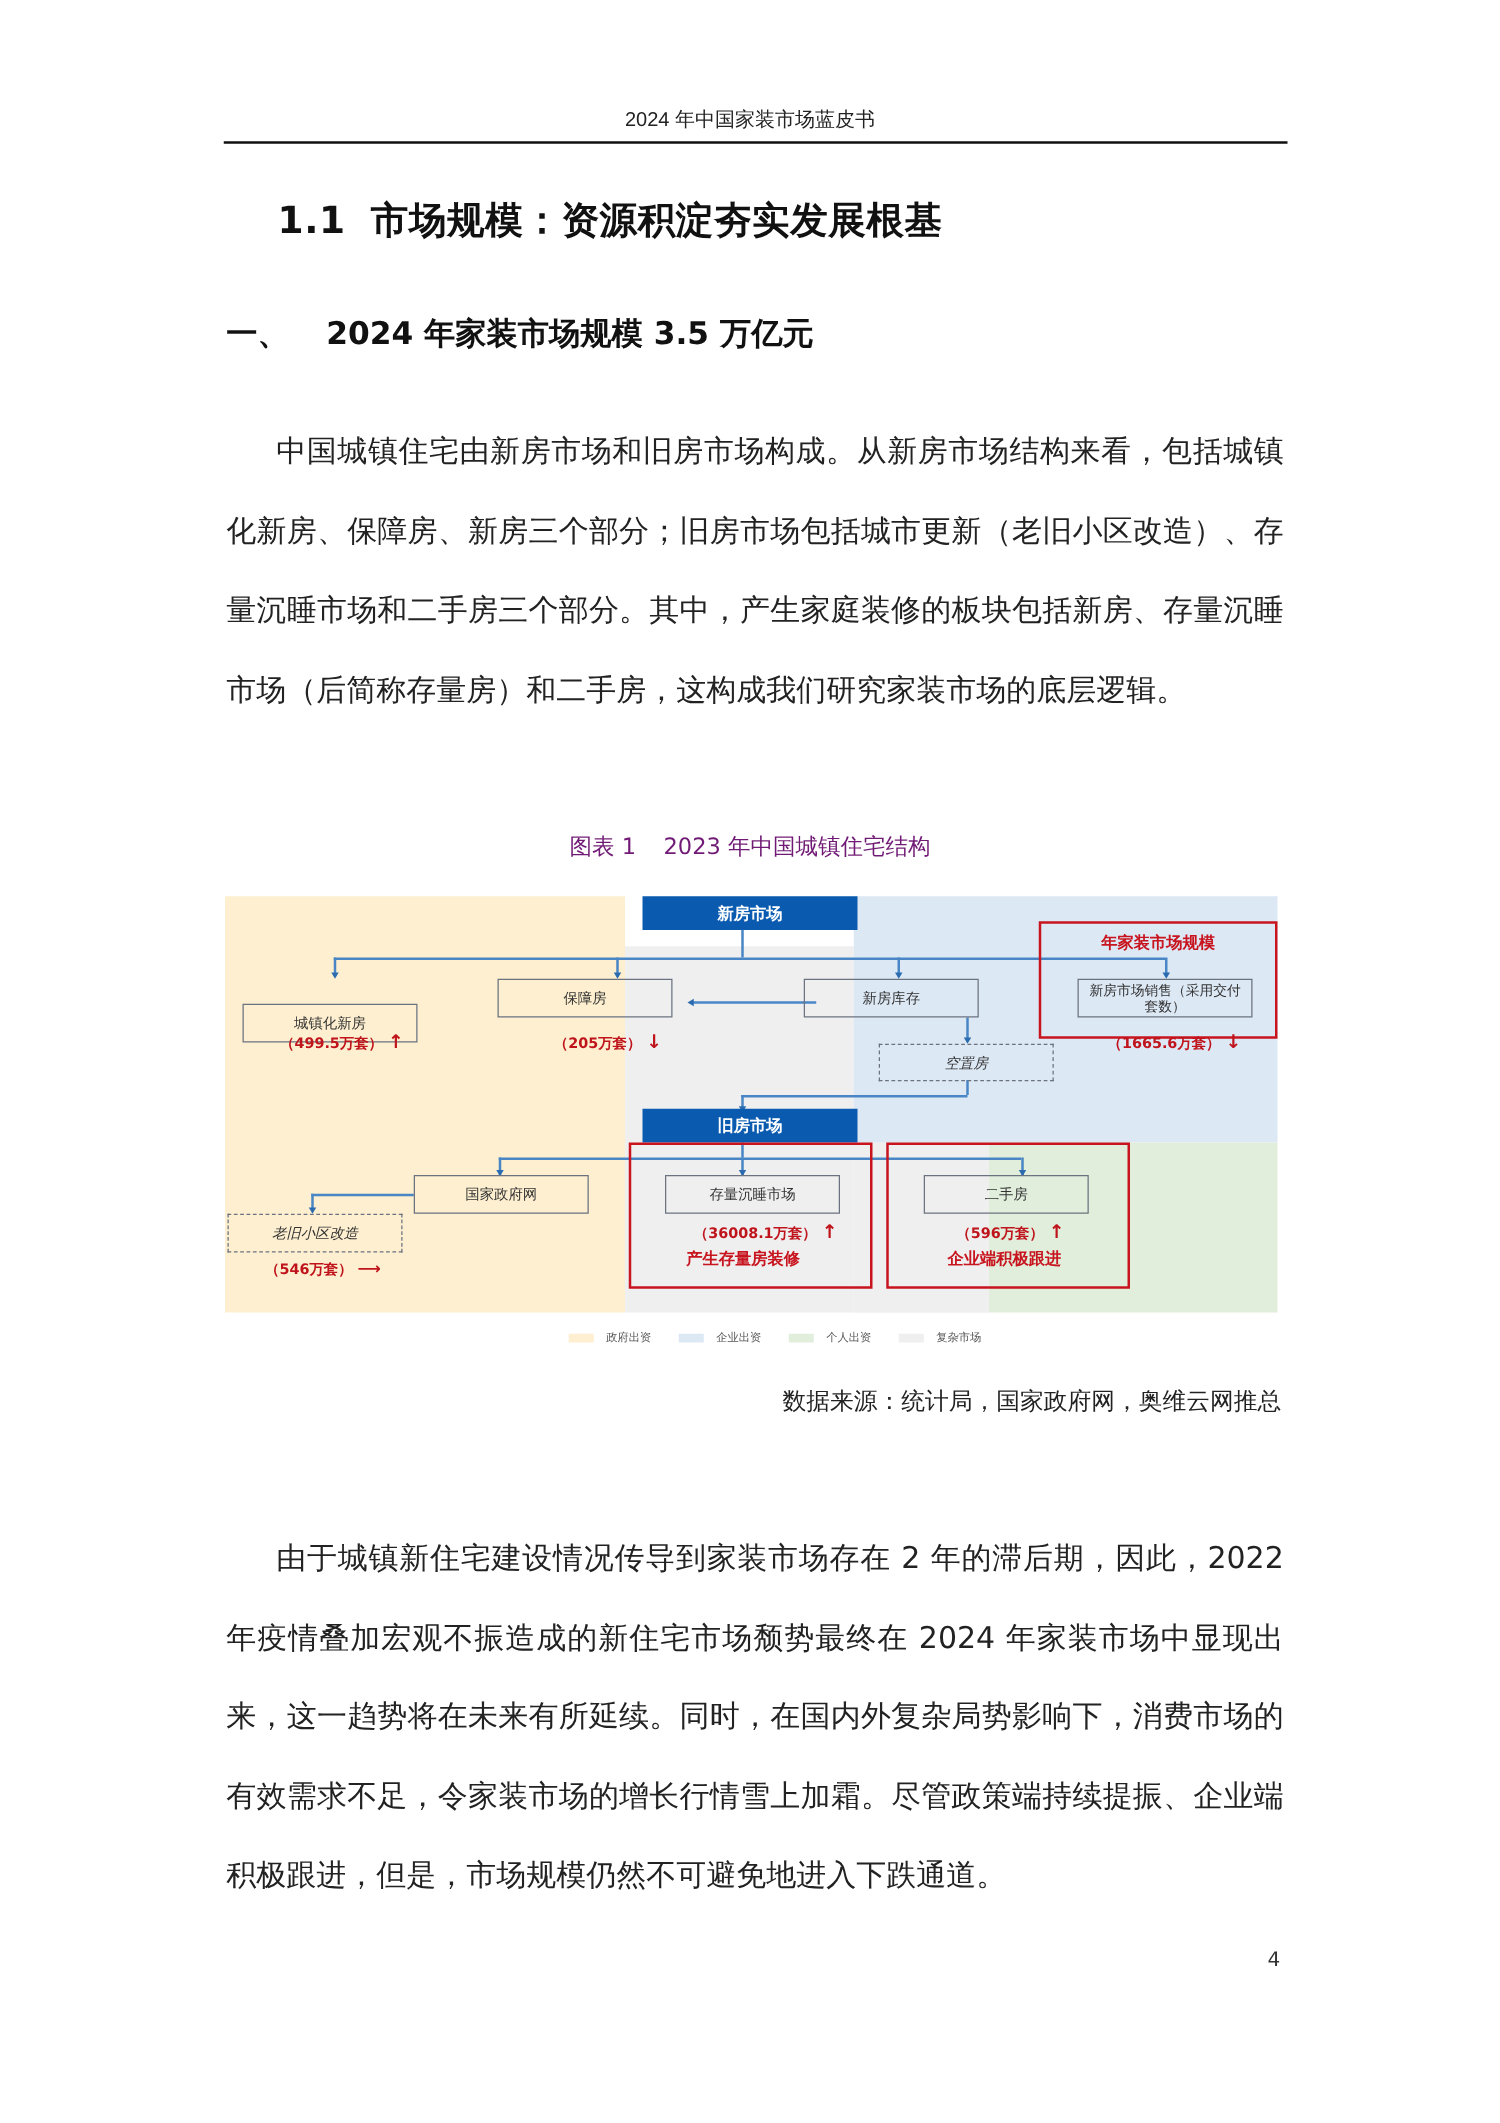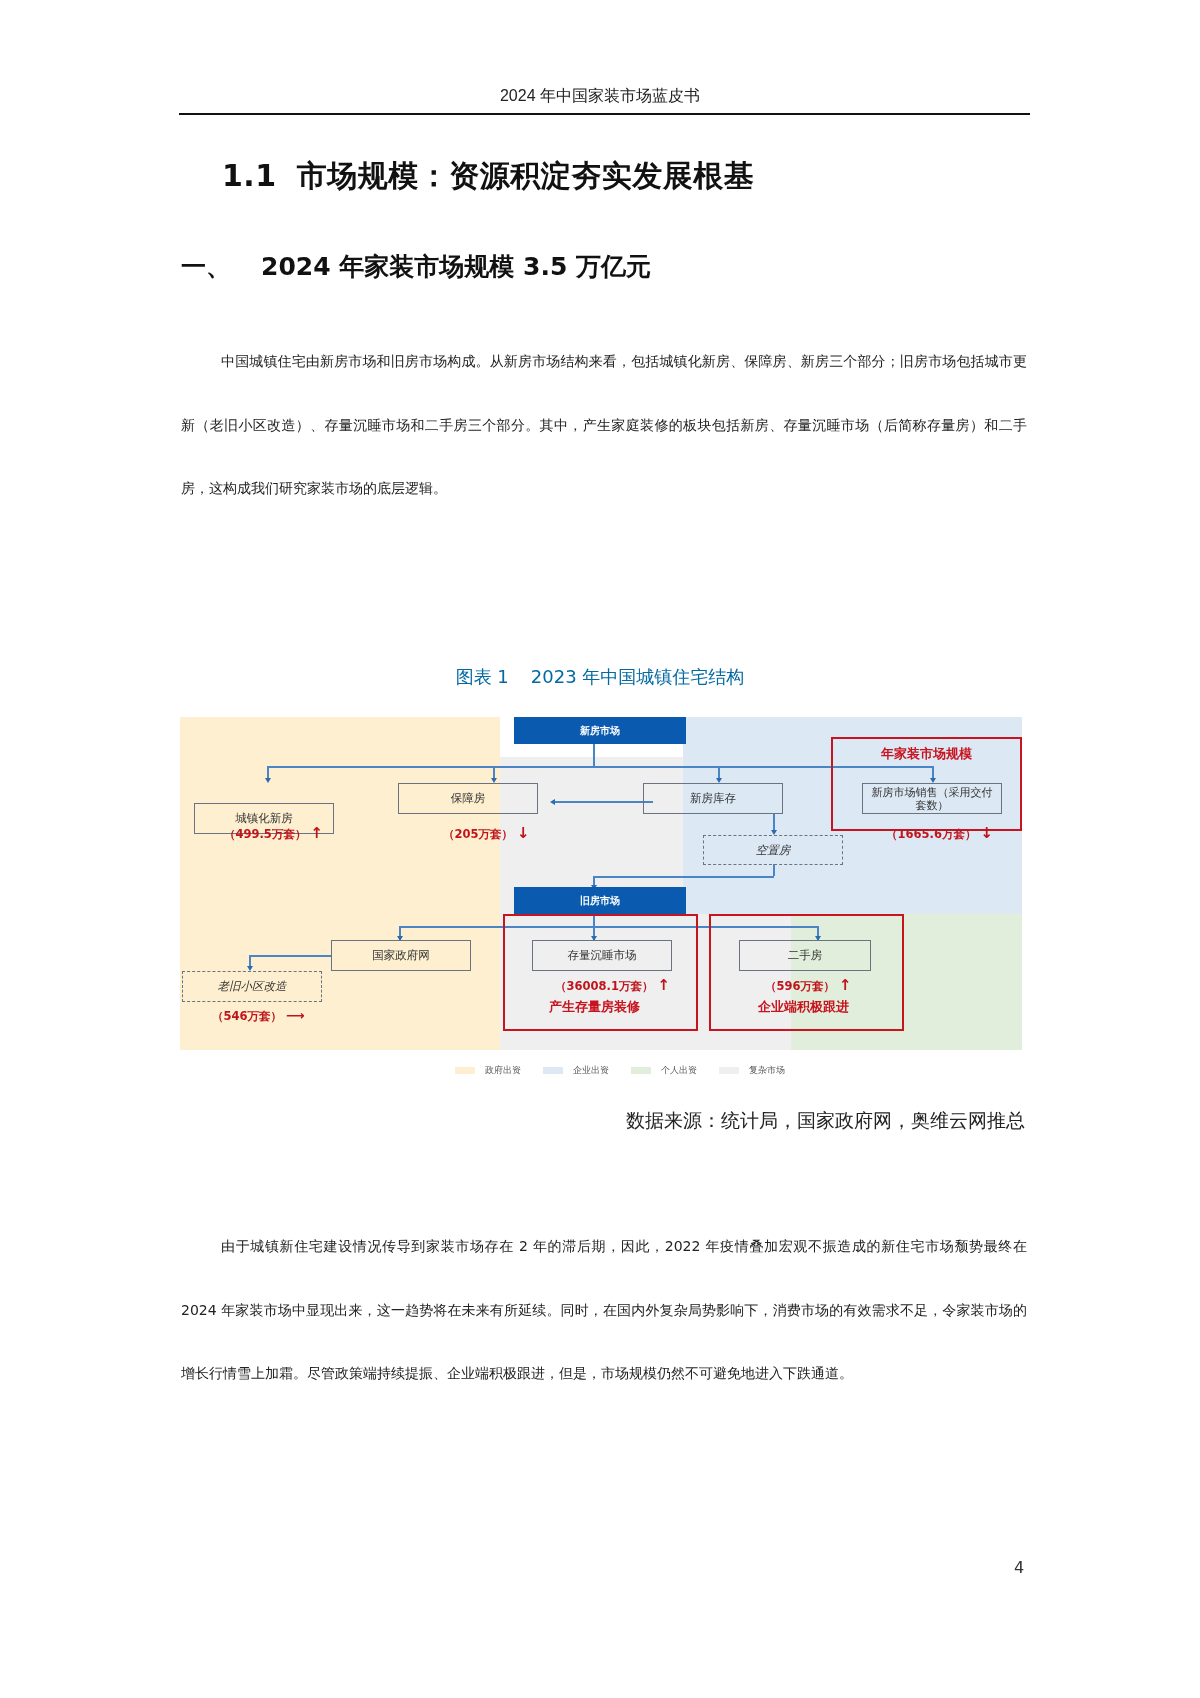--- a/index.html
+++ b/index.html
@@ -5,34 +5,34 @@
   html, body { margin:0; padding:0; background:#ffffff; }
   body { width:1200px; height:1698px; position:relative; overflow:hidden;
          font-family:"DejaVu Sans","Liberation Sans",sans-serif; color:#1a1a1a; }
   .abs { position:absolute; }
   .header-text { left:0; width:1200px; top:86px; text-align:center; font-size:16px; color:#222; font-family:"Liberation Sans","DejaVu Sans",sans-serif; }
   .header-rule { left:179px; top:113px; width:851px; height:2px; background:#111; }
   .h1 { left:222px; top:156px; font-size:30px; font-weight:bold; color:#111; letter-spacing:0.5px; }
   .h1 .num { margin-right:20px; }
   .h2 { left:181px; top:250px; font-size:25px; font-weight:bold; color:#111; }
   .h2 .mark { display:inline-block; width:80px; }
-  .para { left:181px; width:846px; font-size:14px; color:#222; line-height:63.5px; }
+  .para { left:181px; width:846px; font-size:24px; color:#222; line-height:63.5px; }
   .para p { margin:0; text-indent:40px; text-align:justify; text-align-last:left; }
-  .caption { left:0; width:1200px; top:665px; text-align:center; font-size:18px; color:#0369a1; }
+  .caption { left:0; width:1200px; top:665px; text-align:center; font-size:18px; color:#701a75; }
   .caption .lbl { margin-right:22px; }
   .source { right:175px; top:1108px; font-size:19px; color:#222; }
   .pageno { left:1014px; top:1558px; font-size:16px; color:#333; }
 
   
   .diagram { left:180px; top:717px; width:842px; height:333px; }
   .zone { position:absolute; }
   .box { position:absolute; background:#fff0; border:1.5px solid #6b7280; box-sizing:border-box;
          display:flex; align-items:center; justify-content:center; font-size:11.5px; color:#333; text-align:center; line-height:13px; }
   .box.dash { border:1.5px dashed #6b7280;font-style:italic; }
-  .hdr { position:absolute; background:#0a5bb0; color:#fff; font-size:10px; font-weight:bold;
+  .hdr { position:absolute; background:#0a5bb0; color:#fff; font-size:13px; font-weight:bold;
          display:flex; align-items:center; justify-content:center; box-sizing:border-box; }
   .redframe { position:absolute; border:2.5px solid #c8141e; box-sizing:border-box; }
   .val { position:absolute; font-size:11.5px; font-weight:bold; color:#c0141c; white-space:nowrap; }
   .redlbl { position:absolute; font-size:13px; font-weight:bold; color:#c8141e; white-space:nowrap; }
   .ln { position:absolute; background:#4a86c5; }
   .arrowdn { position:absolute; width:0; height:0; border-left:3px solid transparent; border-right:3px solid transparent; border-top:5px solid #2b6cb0; }
   .arrowlt { position:absolute; width:0; height:0; border-top:3px solid transparent; border-bottom:3px solid transparent; border-right:5px solid #2b6cb0; }
   .legend { left:455px; top:1064px; display:flex; gap:22px; align-items:center; font-size:9px; color:#555; }
   .legend .item { display:flex; align-items:center; gap:10px; }
   .legend .sw { width:20px; height:7px; display:inline-block; }

